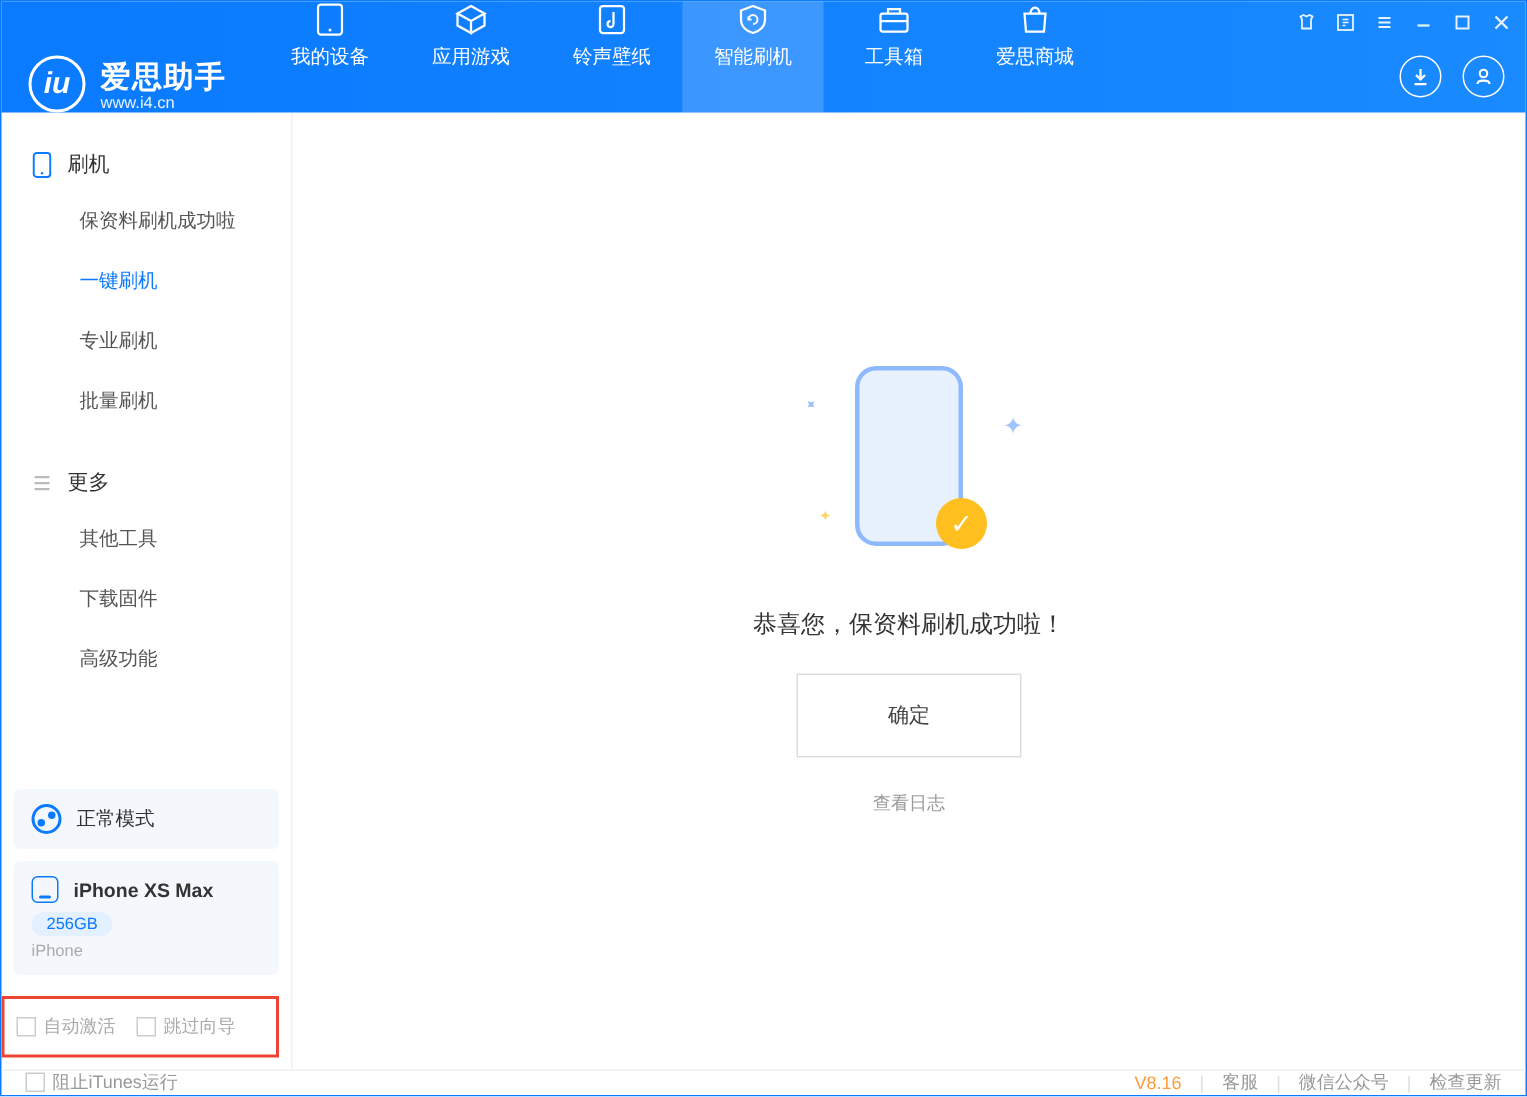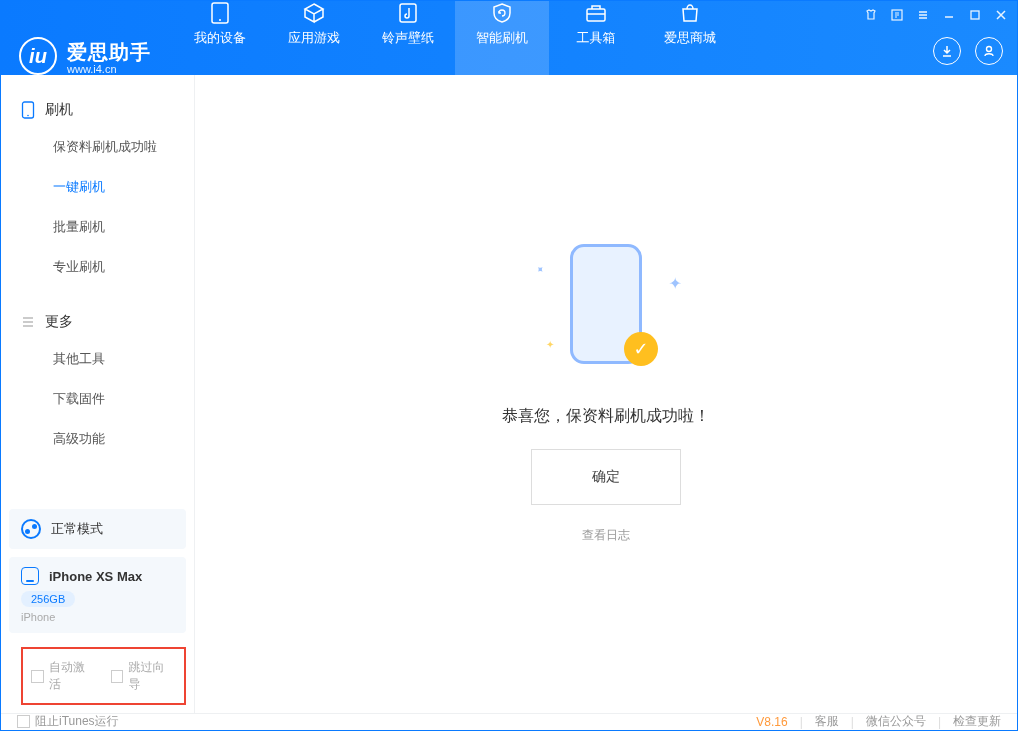--- a/index.html
+++ b/index.html
@@ -32,21 +32,21 @@
 .mode-ic { width: 20px; height: 20px; border: 2px solid #0a7aff; border-radius: 50%; position: relative; }
 .mode-ic::before, .mode-ic::after { content: ""; position: absolute; width: 5px; height: 5px; background: #0a7aff; border-radius: 50%; }
 .mode-ic::before { left: 2px; top: 8px; }
 .mode-ic::after { right: 2px; bottom: 8px; }
 .panel.device .d-row { display: flex; align-items: center; gap: 10px; }
 .dev-ic { width: 18px; height: 18px; border: 1.5px solid #0a7aff; border-radius: 4px; display: flex; align-items: center; justify-content: center; }
 .dev-ic::after { content: ""; width: 8px; height: 2px; background: #0a7aff; border-radius: 1px; position: relative; top: 5px; }
 .dev-name { font-size: 13px; color: #333; font-weight: 600; }
 .dev-cap { display: inline-block; margin-top: 6px; font-size: 11px; color: #0a7aff; background: #e3f0ff; border-radius: 10px; padding: 2px 10px; }
 .dev-type { font-size: 11px; color: #aaa; margin-top: 4px; }
-.red-box { margin: 6px 8px 8px 20px; border: 2px solid #e43; padding: 10px 8px; display: flex; align-items: center; gap: 14px; }
+.red-box { margin: 6px 8px 8px 0; border: 2px solid #e43; padding: 10px 8px; display: flex; align-items: center; gap: 14px; }
 .chk { display: flex; align-items: center; gap: 5px; font-size: 12px; color: #aaa; cursor: pointer; }
 .chk .box { width: 13px; height: 13px; border: 1px solid #ccc; background: #fff; }
 
 .main { flex: 1; display: flex; flex-direction: column; align-items: center; justify-content: center; gap: 22px; }
 .illus { position: relative; width: 160px; height: 140px; }
 .phone { width: 72px; height: 120px; border: 3px solid #8fb9ff; border-radius: 14px; background: #e8f2ff; margin: 0 auto; position: relative; }
 .badge { position: absolute; right: 28px; bottom: 18px; width: 34px; height: 34px; background: #ffbf1f; border-radius: 50%; display: flex; align-items: center; justify-content: center; color: #fff; font-size: 18px; }
 .sp { position: absolute; color: #9fc4ff; font-size: 14px; }
 .s1 { left: 10px; top: 20px; transform: rotate(45deg); font-size: 10px; }
 .s2 { right: 4px; top: 30px; font-size: 16px; }
@@ -186,22 +186,22 @@
           <span>
               <svg width="14" height="18" viewBox="0 0 14 18">
                 <rect x="1.5" y="1" width="11" height="16" rx="2" fill="none" stroke="#0a7aff" stroke-width="1.3"></rect>
                 <circle cx="7" cy="14.5" r="0.8" fill="#0a7aff"></circle>
               </svg>
             </span>
           <span>刷机</span>
         </div>
         <div class="side-item">保资料刷机成功啦</div>
         <div class="side-item active">一键刷机</div>
+        <div class="side-item">专业刷机</div>
         <div class="side-item">批量刷机</div>
-        <div class="side-item">专业刷机</div>
 
         <div class="side-group-h" style="margin-top:18px">
           <span>
               <svg width="14" height="14" viewBox="0 0 14 14">
                 <path d="M2 3 L12 3 M2 7 L12 7 M2 11 L12 11" stroke="#bbb" stroke-width="1.5"></path>
               </svg>
             </span>
           <span>更多</span>
         </div>
         <div class="side-item">其他工具</div>

